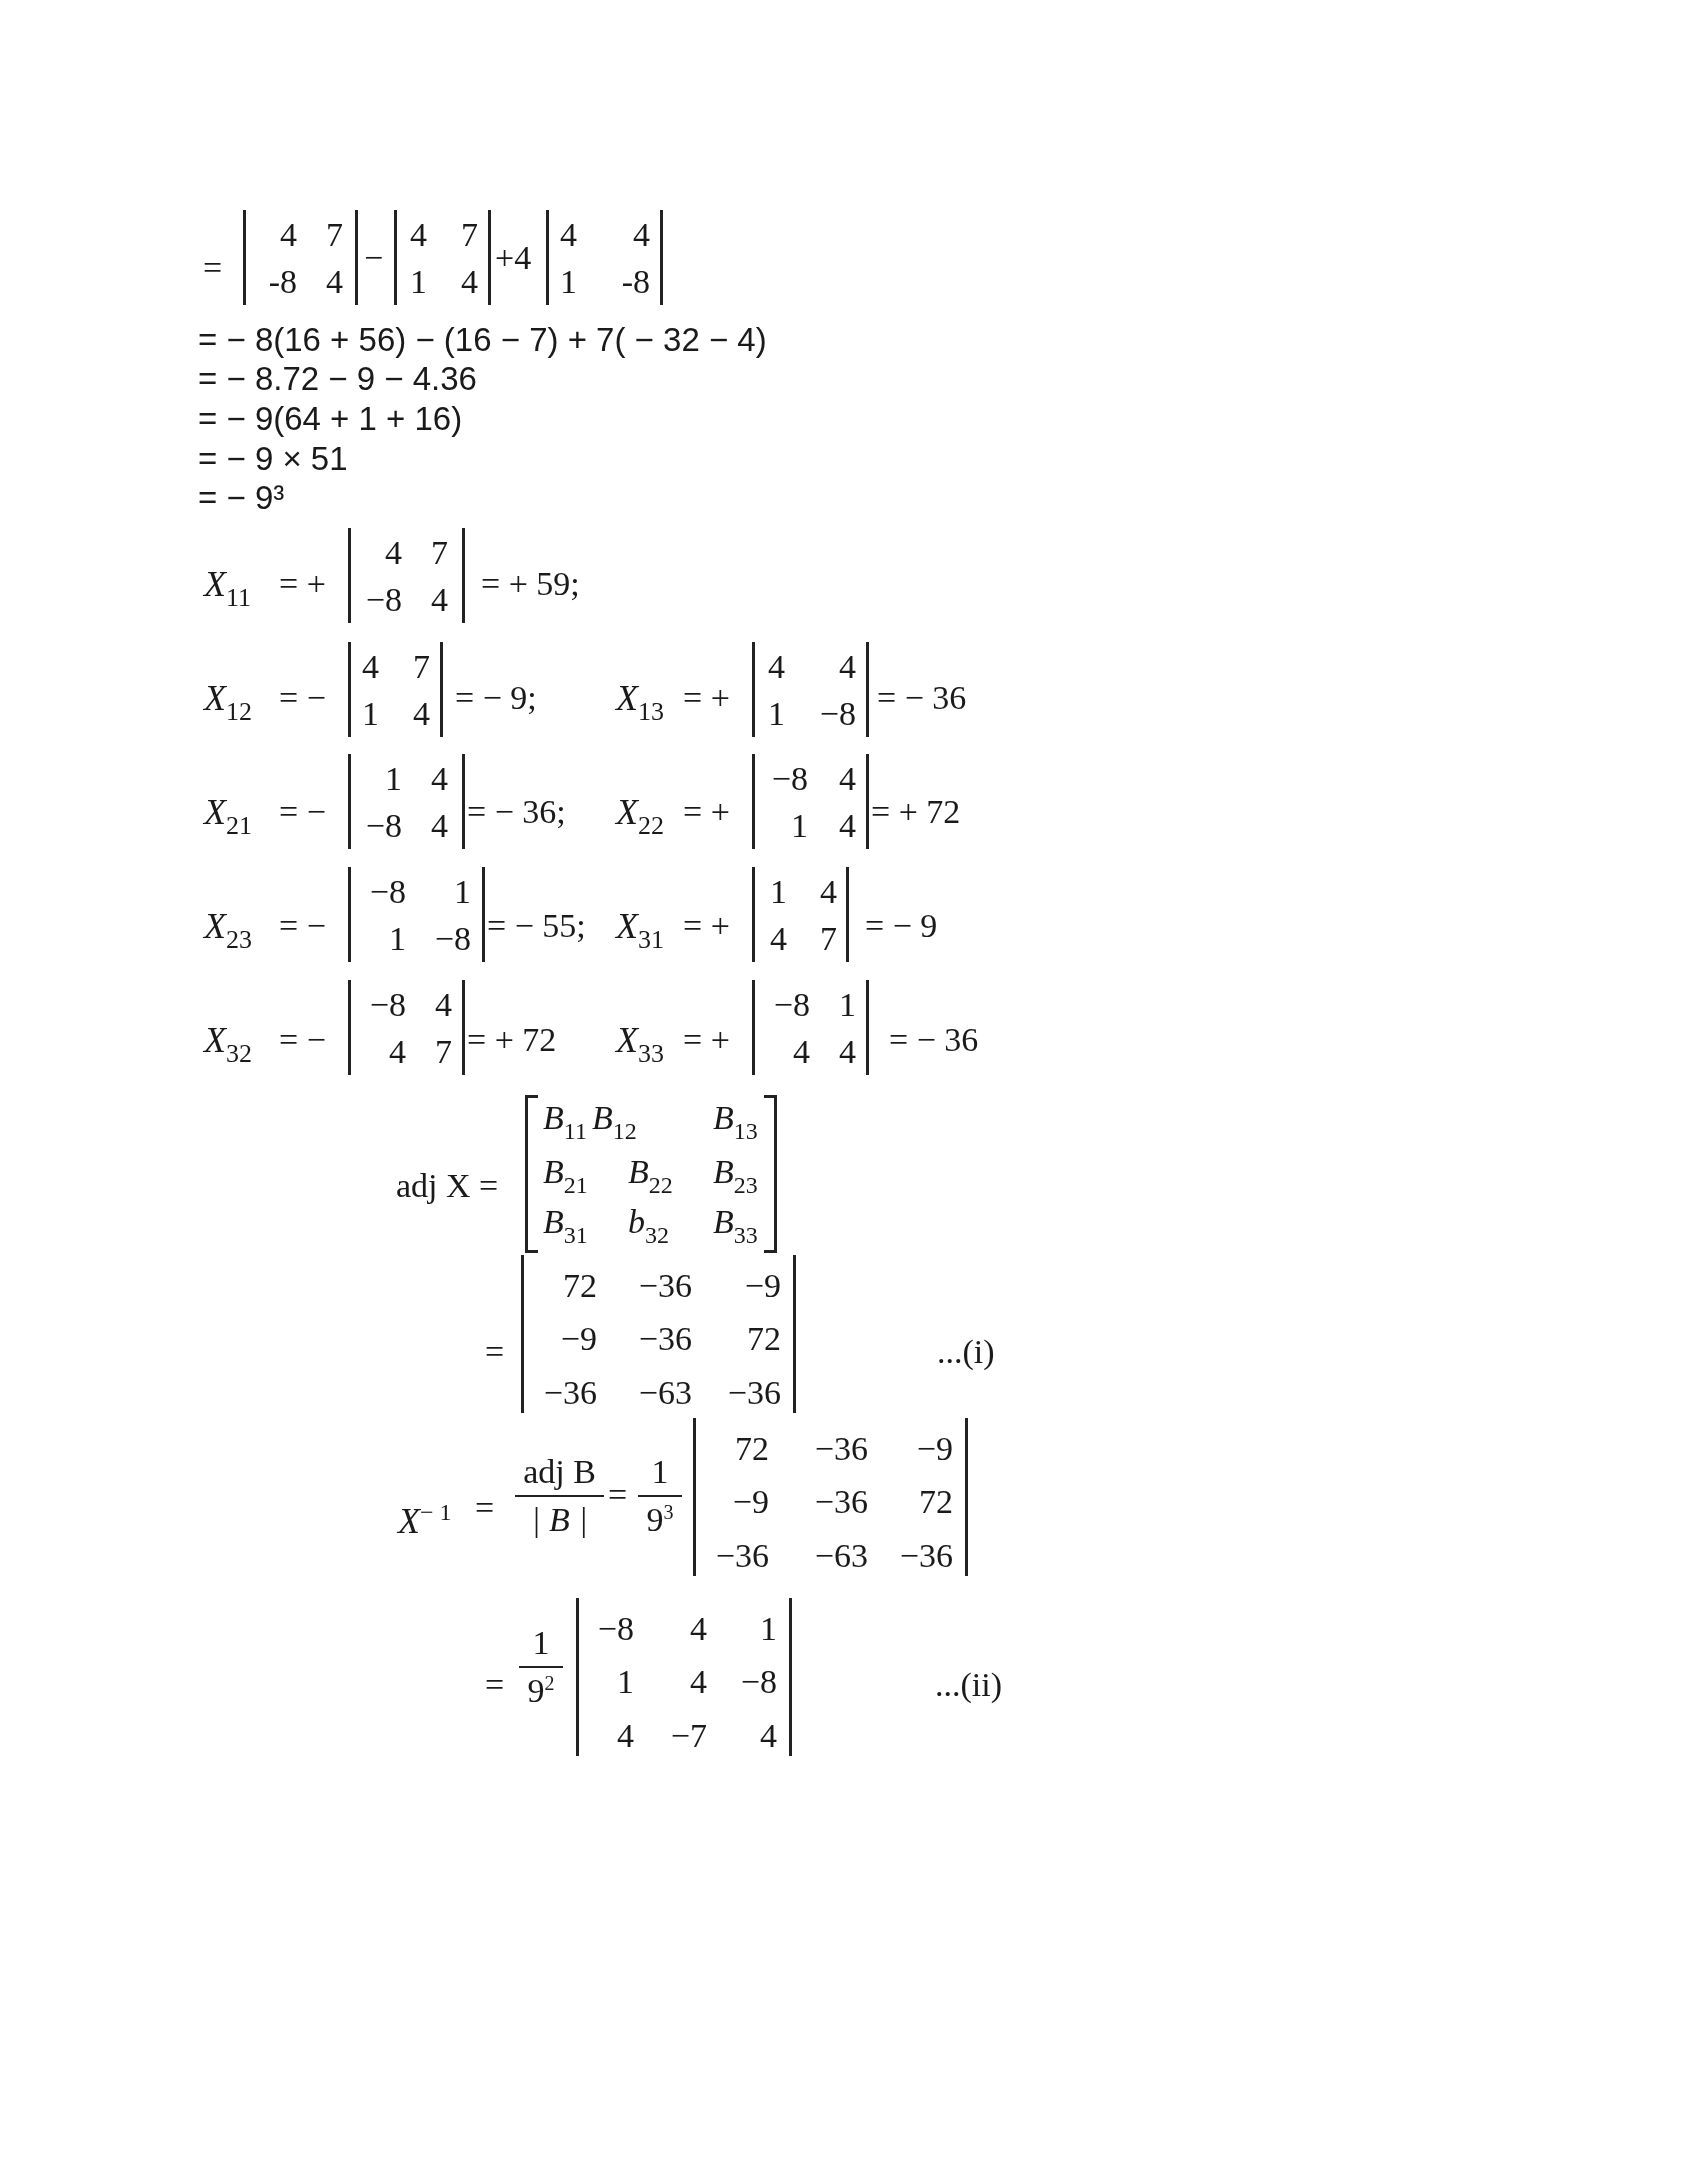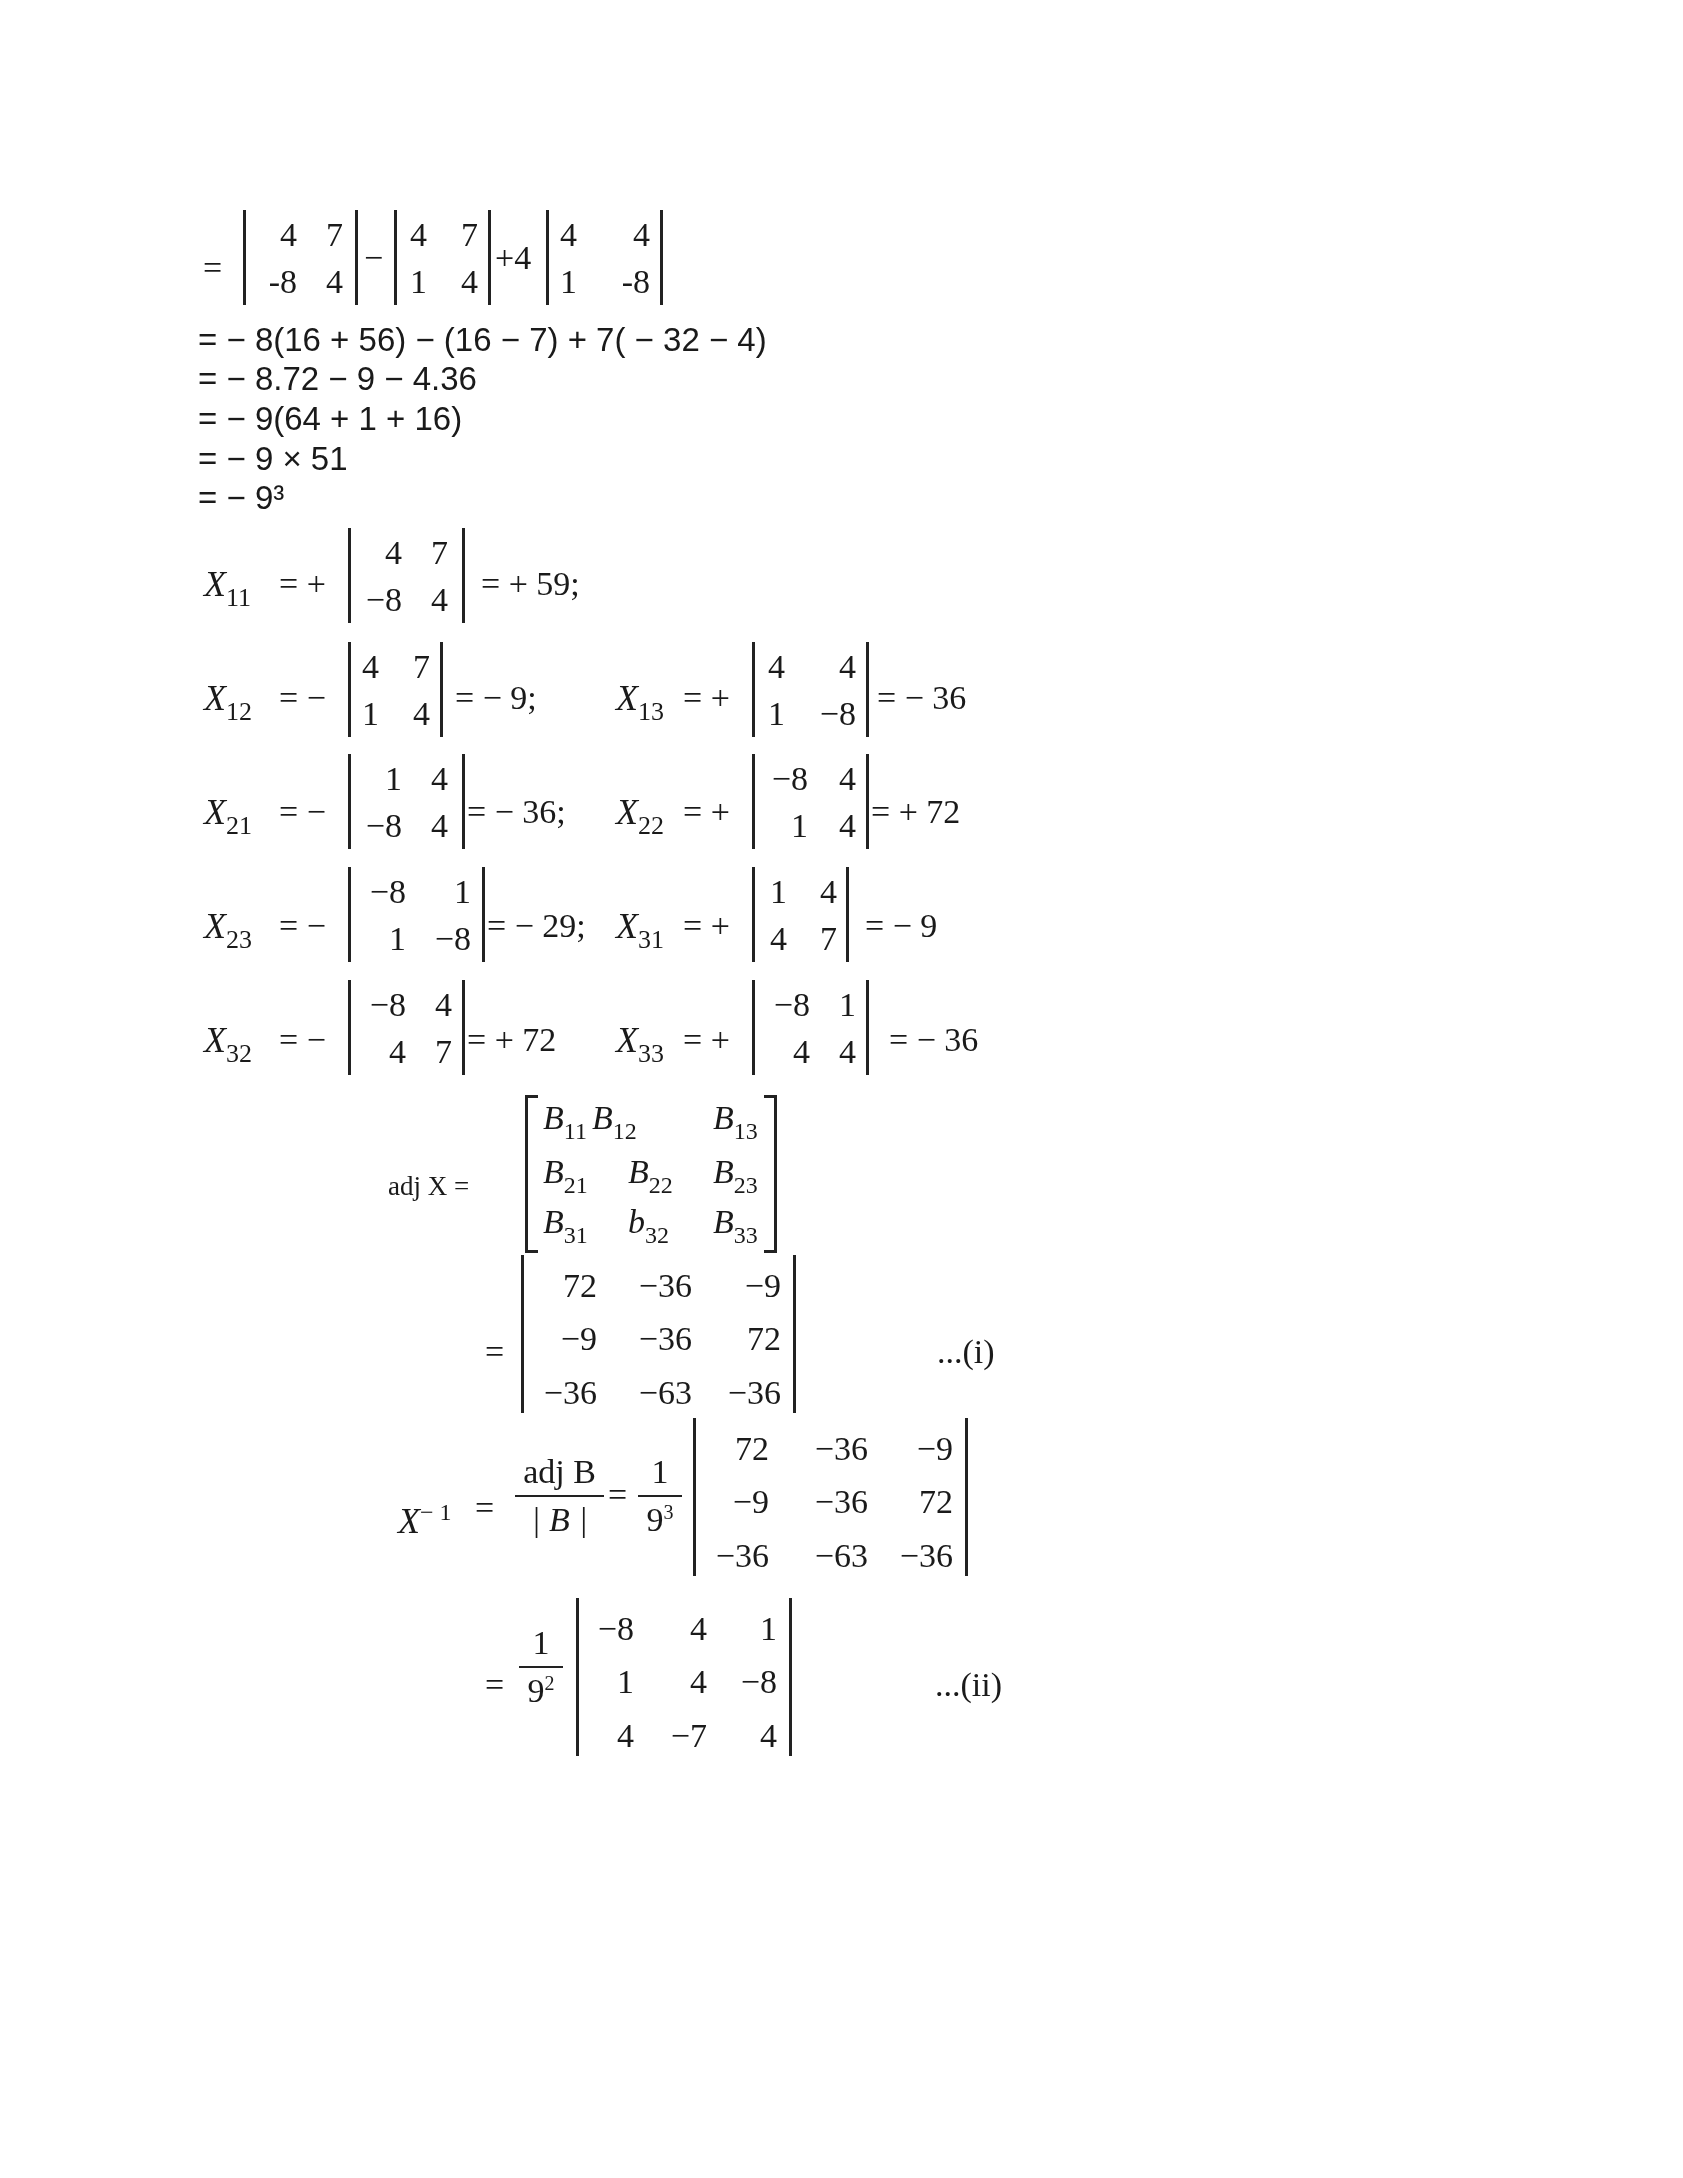--- a/index.html
+++ b/index.html
@@ -115,21 +115,21 @@
 
 <div>
   <span class="lbl" style="left:204px;top:906px;"><span>X</span><sub>23</sub></span>
   <span class="t" style="left:279px;top:906px;">= −</span>
   <div class="det" style="left:348px;top:867px;width:131px;height:95px;">
     <span class="cell" style="left:0;width:55px;top:8px;">−8</span>
     <span class="cell" style="left:55px;width:65px;top:8px;">1</span>
     <span class="cell" style="left:0;width:55px;top:55px;">1</span>
     <span class="cell" style="left:55px;width:65px;top:55px;">−8</span>
   </div>
-  <span class="t" style="left:487px;top:906px;">= − 29;</span>
+  <span class="t" style="left:487px;top:906px;">= − 55;</span>
 </div>
 
 <div>
   <span class="lbl" style="left:616px;top:906px;"><span>X</span><sub>31</sub></span>
   <span class="t" style="left:683px;top:906px;">= +</span>
   <div class="det" style="left:752px;top:867px;width:91px;height:95px;">
     <span class="cell" style="left:0;width:32px;top:8px;">1</span>
     <span class="cell" style="left:32px;width:50px;top:8px;">4</span>
     <span class="cell" style="left:0;width:32px;top:55px;">4</span>
     <span class="cell" style="left:32px;width:50px;top:55px;">7</span>
@@ -155,21 +155,21 @@
   <div class="det" style="left:752px;top:980px;width:111px;height:95px;">
     <span class="cell" style="left:0;width:55px;top:8px;">−8</span>
     <span class="cell" style="left:55px;width:46px;top:8px;">1</span>
     <span class="cell" style="left:0;width:55px;top:55px;">4</span>
     <span class="cell" style="left:55px;width:46px;top:55px;">4</span>
   </div>
   <span class="t" style="left:889px;top:1020px;">= − 36</span>
 </div>
 
 <div>
-  <span class="t" style="left:388px;top:1166px;font-size:27px;">
+  <span class="t" style="left:396px;top:1166px;font-size:34px;">
     <span>adj X =</span>
   </span>
   <div class="bracket left" style="left:525px;top:1095px;width:10px;height:152px;"></div>
   <div class="bracket right" style="left:764px;top:1095px;width:10px;height:152px;"></div>
 
   <span class="bmat" style="left:543px;top:1099px;"><span>B</span><sub>11</sub></span>
   <span class="bmat" style="left:592px;top:1099px;"><span>B</span><sub>12</sub></span>
   <span class="bmat" style="left:713px;top:1099px;"><span>B</span><sub>13</sub></span>
 
   <span class="bmat" style="left:543px;top:1153px;"><span>B</span><sub>21</sub></span>

